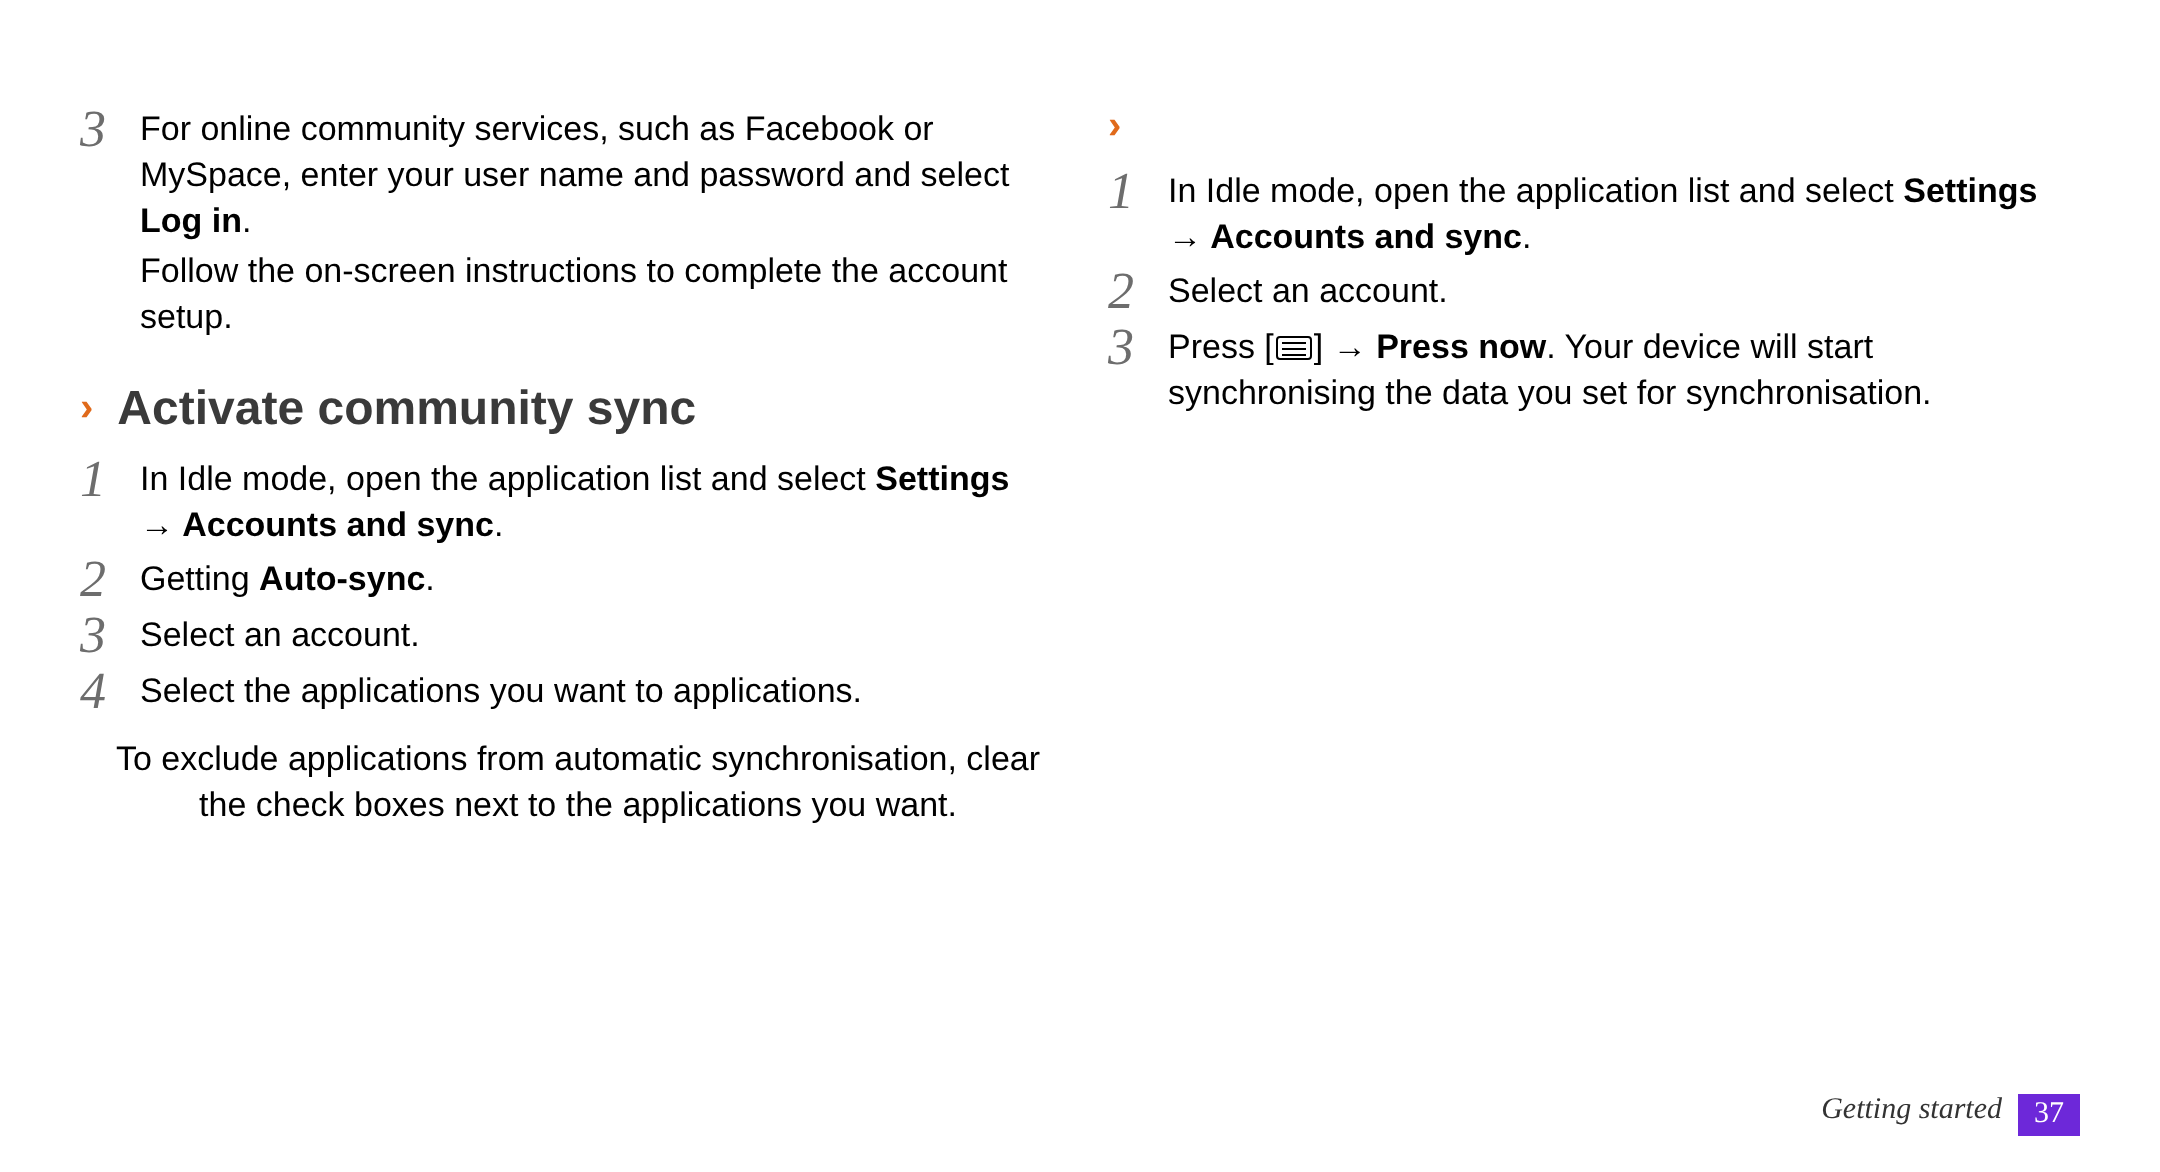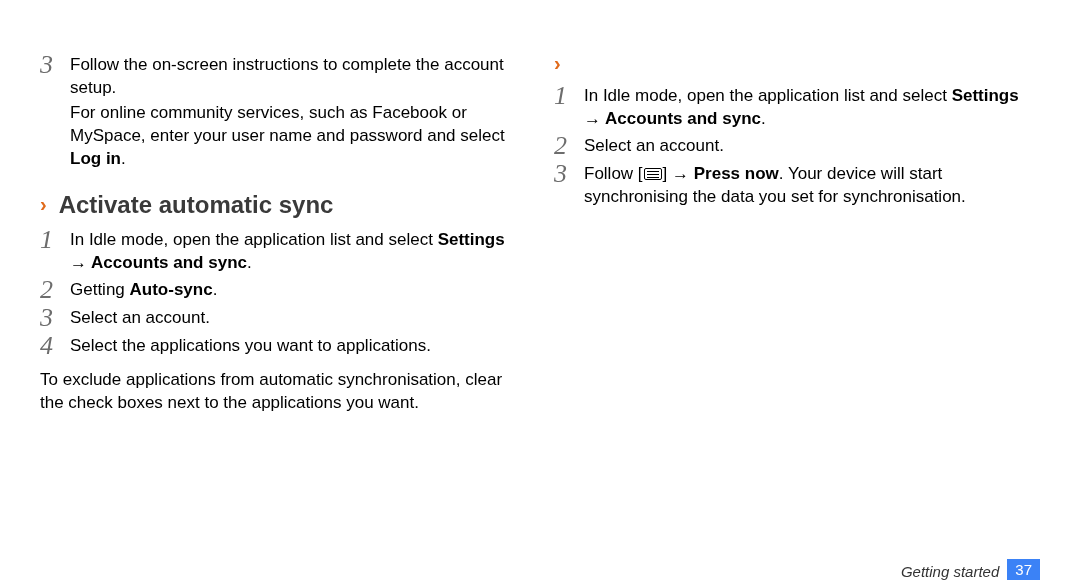--- a/index.html
+++ b/index.html
@@ -56,79 +56,81 @@
     position: relative;
     top: -2px;
   }
   .body {
     flex: 1;
   }
   .body p { margin: 0 0 2px 0; }
   .para {
     font-size: 17px;
     line-height: 1.35;
-    margin: 8px 0 0 0;
+    margin: 8px 0 0 12px;
+    text-align: center;
   }
   .bold { font-weight: 700; }
   .menu-icon {
     display: inline-block;
     width: 18px; height: 12px;
     border: 1.5px solid #000;
     border-radius: 2px;
     position: relative;
     vertical-align: -1px;
     margin: 0 1px;
   }
   .menu-icon::before {
     content: "";
     position: absolute;
     left: 2px; right: 2px; top: 2px;
     height: 1.5px; background: #000;
     box-shadow: 0 3px 0 #000, 0 6px 0 #000;
   }
   .footer {
     position: absolute;
-    right: 40px; bottom: 6px;
-    display: flex;
-    align-items: flex-end;
+    right: 40px; bottom: 18px;
+    display: flex;
+    align-items: flex-start;
     font-style: italic;
     font-size: 15px;
     color: #333;
+    font-family: Liberation Serif, serif;
   }
   .footer .pg {
     font-style: normal;
-    background: #3b82f6;
+    background: #6d28d9;
     color: #fff;
     display: inline-block;
     padding: 2px 8px;
     margin-left: 8px;
     font-size: 15px;
   }
 </style>
 </head>
 <body>
 
 <div class="page">
   <div class="cols">
 
     <div class="col">
 
       <div class="step">
         <div class="num">3</div>
         <div class="body">
+          <p>
+            <span>For online community services, such as Facebook or MySpace, enter your user name and password and select </span><span class="bold">Log in</span><span>.</span>
+          </p>
           <p>Follow the on-screen instructions to complete the account setup.</p>
-          <p>
-            <span>For online community services, such as Facebook or MySpace, enter your user name and password and select </span><span class="bold">Log in</span><span>.</span>
-          </p>
         </div>
       </div>
 
       <div class="h2">
         <span class="chev">›</span>
-        <span>Activate automatic sync</span>
+        <span>Activate community sync</span>
       </div>
 
       <div class="step">
         <div class="num">1</div>
         <div class="body">
           <p>
             <span>In Idle mode, open the application list and select </span><span class="bold">Settings → Accounts and sync</span><span>.</span>
           </p>
         </div>
       </div>
@@ -178,21 +180,21 @@
         <div class="num">2</div>
         <div class="body">
           <p>Select an account.</p>
         </div>
       </div>
 
       <div class="step">
         <div class="num">3</div>
         <div class="body">
           <p>
-            <span>Follow [</span><span class="menu-icon"></span><span>] → </span><span class="bold">Press now</span><span>. Your device will start synchronising the data you set for synchronisation.</span>
+            <span>Press [</span><span class="menu-icon"></span><span>] → </span><span class="bold">Press now</span><span>. Your device will start synchronising the data you set for synchronisation.</span>
           </p>
         </div>
       </div>
 
     </div>
   </div>
 
   <div class="footer">
     <span>Getting started</span>
     <span class="pg">37</span>

